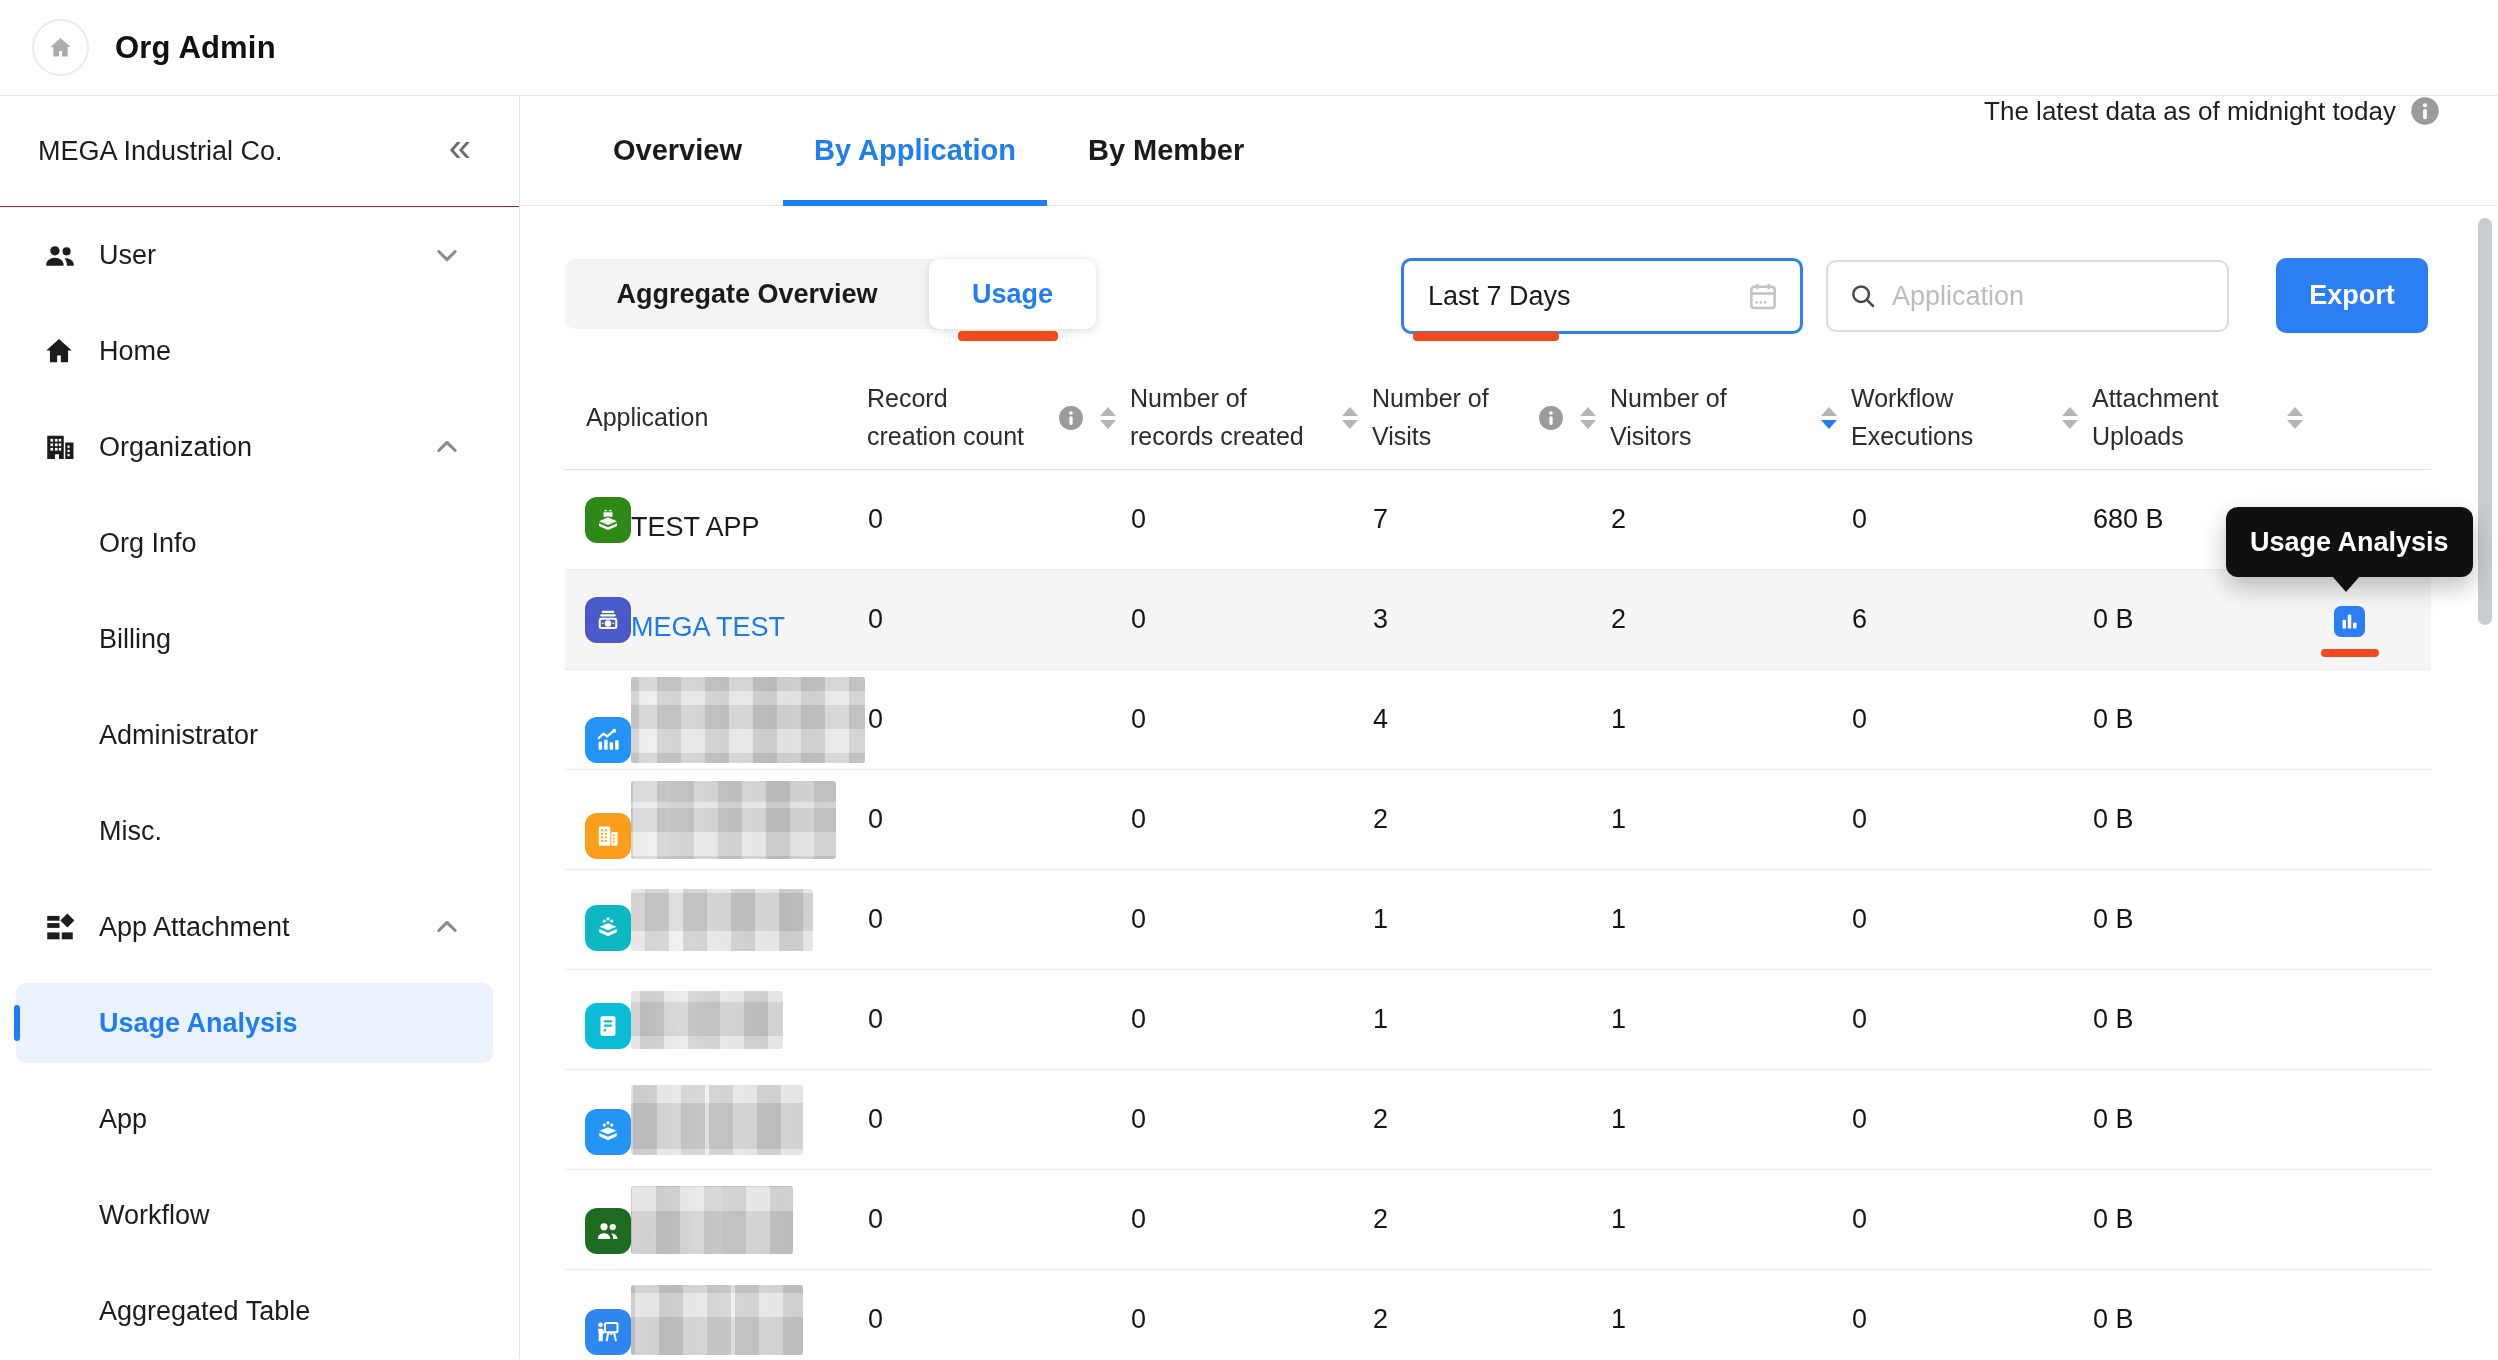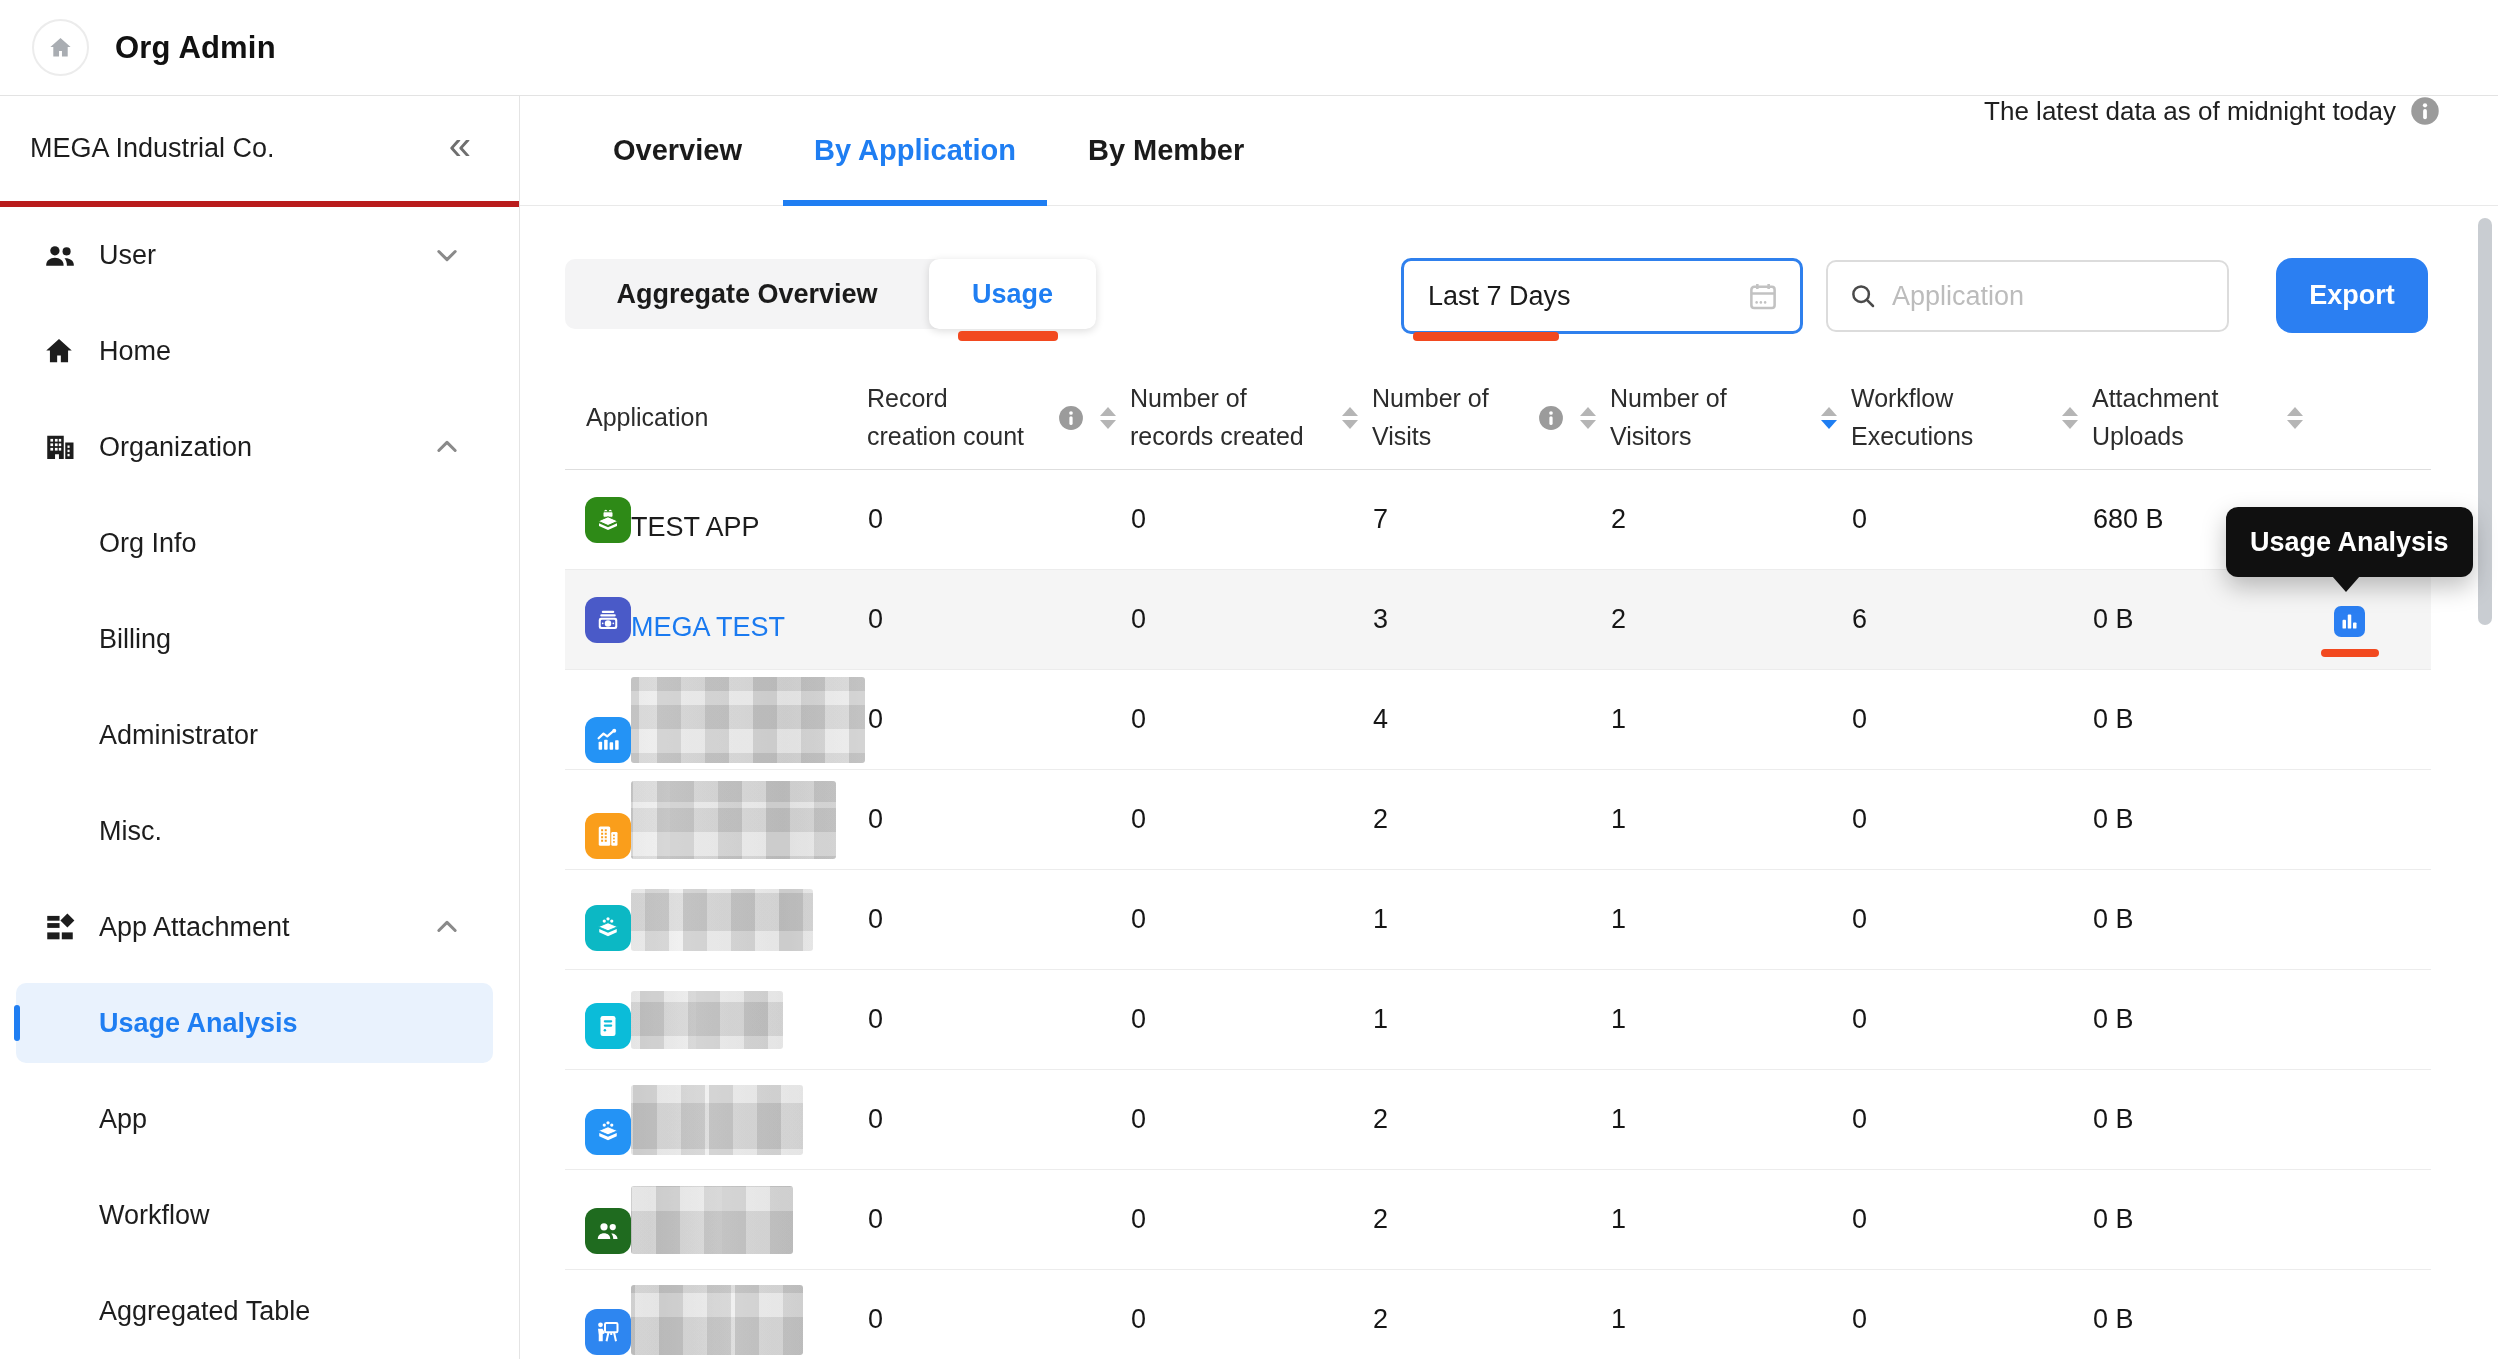--- a/index.html
+++ b/index.html
@@ -9,21 +9,21 @@
     --blue:#1f7ef2; --selbg:#e9f2fd; --annot:#f2491f; --exportbg:#2b7ff2;
     --tooltipbg:#101010; --link:#1a7af0;
   }
   
   .topbar{height:96px;border-bottom:1px solid #e3e3e3;display:flex;align-items:center;padding-left:32px;background:#fff}
   .home-btn{width:57px;height:57px;border-radius:50%;border:2px solid #ececec;background:#fff;display:flex;align-items:center;justify-content:center;cursor:pointer;flex:none}
   .topbar h1{font-size:31px;font-weight:700;margin-left:26px;letter-spacing:.2px;color:#111}
   .shell{display:flex;height:1263px}
   
   .sidebar{width:520px;border-right:1px solid #e4e4e4;flex:none;background:#fff}
-  .org-row{height:111px;display:flex;align-items:center;padding:0 48px 0 30px;border-bottom:6px solid #b91c1c}
+  .org-row{height:111px;display:flex;align-items:center;padding:0 48px 0 38px;border-bottom:1px solid #b91c1c}
   .org-name{font-size:27px;color:#1d1d1d}
   .collapse{margin-left:auto;font-size:40px;color:#6f6f6f;background:none;border:none;line-height:1;cursor:pointer;padding-bottom:8px}
   .nav-item{height:96px;display:flex;align-items:center;padding:0 58px 0 42px;font-size:27px;position:relative;cursor:pointer;color:#1d1d1d}
   .nav-item .ic{width:36px;display:flex;margin-right:21px;position:relative;z-index:1}
   .nav-item .lbl{position:relative;z-index:1}
   .nav-item.child{padding-left:99px}
   .nav-item .chev{margin-left:auto;display:flex;position:relative;z-index:1}
   .nav-item.sel::before{content:'';position:absolute;left:16px;right:26px;top:8px;bottom:8px;background:var(--selbg);border-radius:10px}
   .nav-item.sel::after{content:'';position:absolute;left:14px;top:50%;transform:translateY(-50%);width:6px;height:36px;border-radius:3px;background:var(--blue)}
   .nav-item.sel .lbl{color:var(--blue);font-weight:700}
@@ -36,21 +36,21 @@
   .note{margin-left:auto;display:flex;gap:14px;font-size:26px;color:#202020;padding-right:58px;white-space:nowrap}
   
   .toolbar{position:relative;height:160px}
   .segctl{position:absolute;left:45px;top:53px;width:531px;height:70px;background:#f4f4f5;border-radius:10px;display:flex;align-items:stretch}
   .seg{flex:1;display:flex;align-items:center;justify-content:center;font-size:27px;font-weight:700;color:#1b1b1b;cursor:pointer}
   .seg.active{flex:none;width:167px;background:#fff;border-radius:10px;box-shadow:0 2px 8px rgba(0,0,0,.14);color:var(--blue)}
   .date-input{position:absolute;left:881px;top:52px;width:402px;height:76px;border:3px solid #2f80ed;border-radius:10px;display:flex;align-items:center;padding:0 20px 0 24px;font-size:27px;color:#1b1b1b;background:#fff;cursor:pointer}
   .date-input .cal{margin-left:auto;display:flex}
   .search{position:absolute;left:1306px;top:54px;width:403px;height:72px;border:2px solid #dcdcdc;border-radius:10px;display:flex;align-items:center;padding:0 20px;gap:14px;background:#fff;cursor:text}
   .search .ph{color:#bcbcbc;font-size:27px}
-  .export{position:absolute;left:1756px;top:52px;width:152px;height:75px;background:var(--exportbg);color:#fff;font-weight:700;font-size:27px;border:none;border-radius:16px;cursor:pointer}
+  .export{position:absolute;left:1756px;top:52px;width:152px;height:75px;background:var(--exportbg);color:#fff;font-weight:700;font-size:27px;border:none;border-radius:10px;cursor:pointer}
   .annot{position:absolute;background:var(--annot);border-radius:4px;z-index:3}
   .annot.usage{left:438px;top:125px;width:100px;height:10px}
   .annot.date{left:893px;top:126px;width:146px;height:9px}
   
   .table{margin-left:45px;width:1866px}
   .thead,.trow{display:grid;grid-template-columns:300px 263px 242px 238px 241px 241px 225px 116px}
   .thead{height:104px;border-bottom:1px solid #dedede}
   .th{display:flex;align-items:center;font-size:25px;color:#2c2c2c;line-height:1.5;padding-left:2px;gap:16px}
   .th:first-child{padding-left:21px}
   .sorter{display:flex;flex-direction:column;gap:4px;margin-left:auto;margin-right:12px;cursor:pointer}

